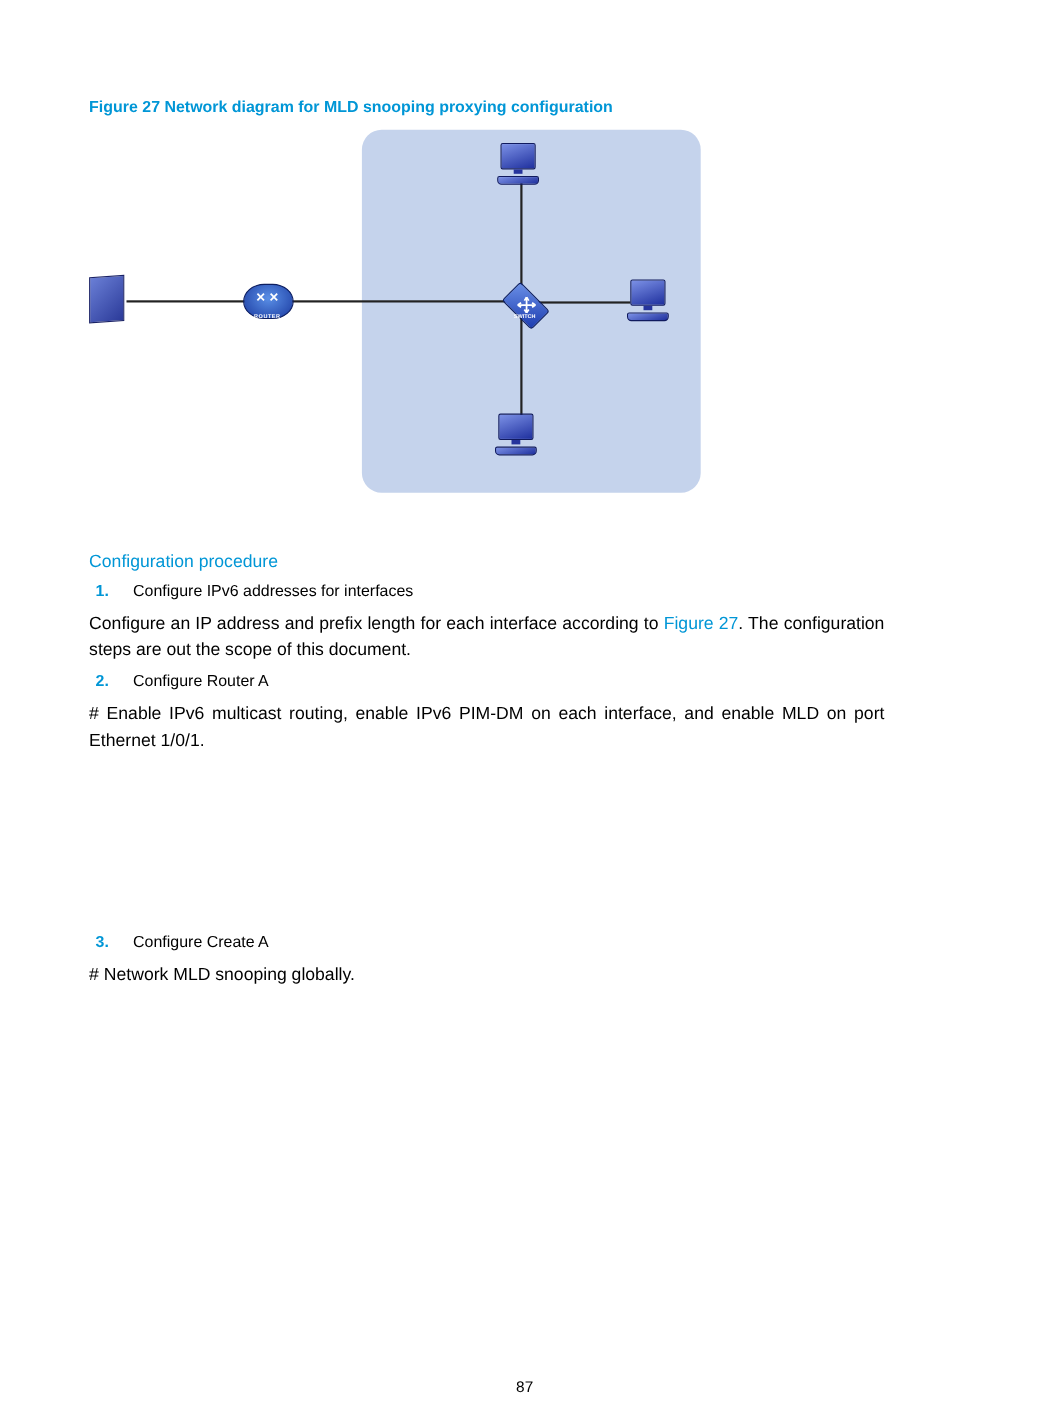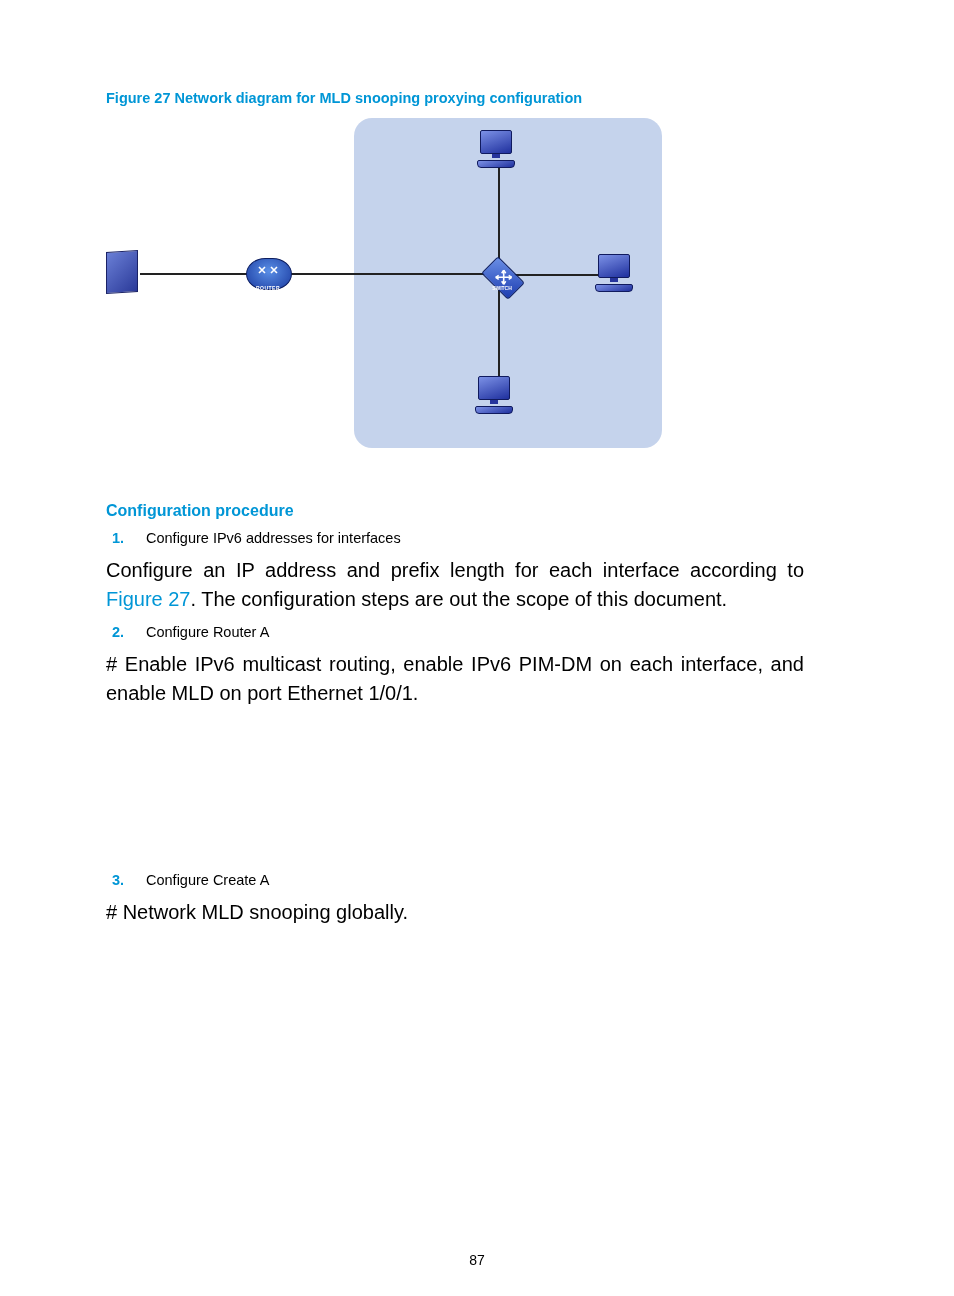--- a/index.html
+++ b/index.html
@@ -6,21 +6,21 @@
     margin: 0;
     padding: 0;
     font-family: Arial, Helvetica, sans-serif;
     background: #fff;
     width: 954px;
     height: 1296px;
     position: relative;
     color: #000;
   }
   .page {
-    padding: 90px 150px 40px 106px;
+    padding: 90px 150px 40px 81px;
     box-sizing: border-box;
     width: 100%;
     height: 100%;
     position: relative;
   }
   .figure-title {
     color: #0096d6;
     font-weight: bold;
     font-size: 14.5px;
     margin-bottom: 12px;
@@ -117,21 +117,21 @@
   .host .stand {
     width: 8px; height: 4px;
     background:#26349c;
     margin:0 auto;
   }
   .host-top { left: 360px; top: 12px; }
   .host-right { left: 478px; top: 136px; }
   .host-bottom { left: 358px; top: 258px; }
   .section-head {
     color: #0096d6;
-    font-weight: bold;
+    font-weight: normal;
     font-size: 16px;
     margin: 16px 0 10px 0;
   }
   .ol {
     margin: 0 0 10px 0;
     padding: 0;
   }
   .ol-item {
     display: flex;
     gap: 22px;
@@ -139,21 +139,21 @@
     font-size: 14.5px;
   }
   .ol-num {
     color: #0096d6;
     font-weight: bold;
     width: 18px;
     text-align: right;
     flex-shrink:0;
   }
   .para {
-    font-size: 20px;
+    font-size: 16px;
     line-height: 1.45;
     margin: 4px 0 10px 0;
     text-align: justify;
   }
   .link {
     color: #0096d6;
   }
   .gap-big { height: 148px; }
   .gap-med { height: 46px; }
   .pagenum {

